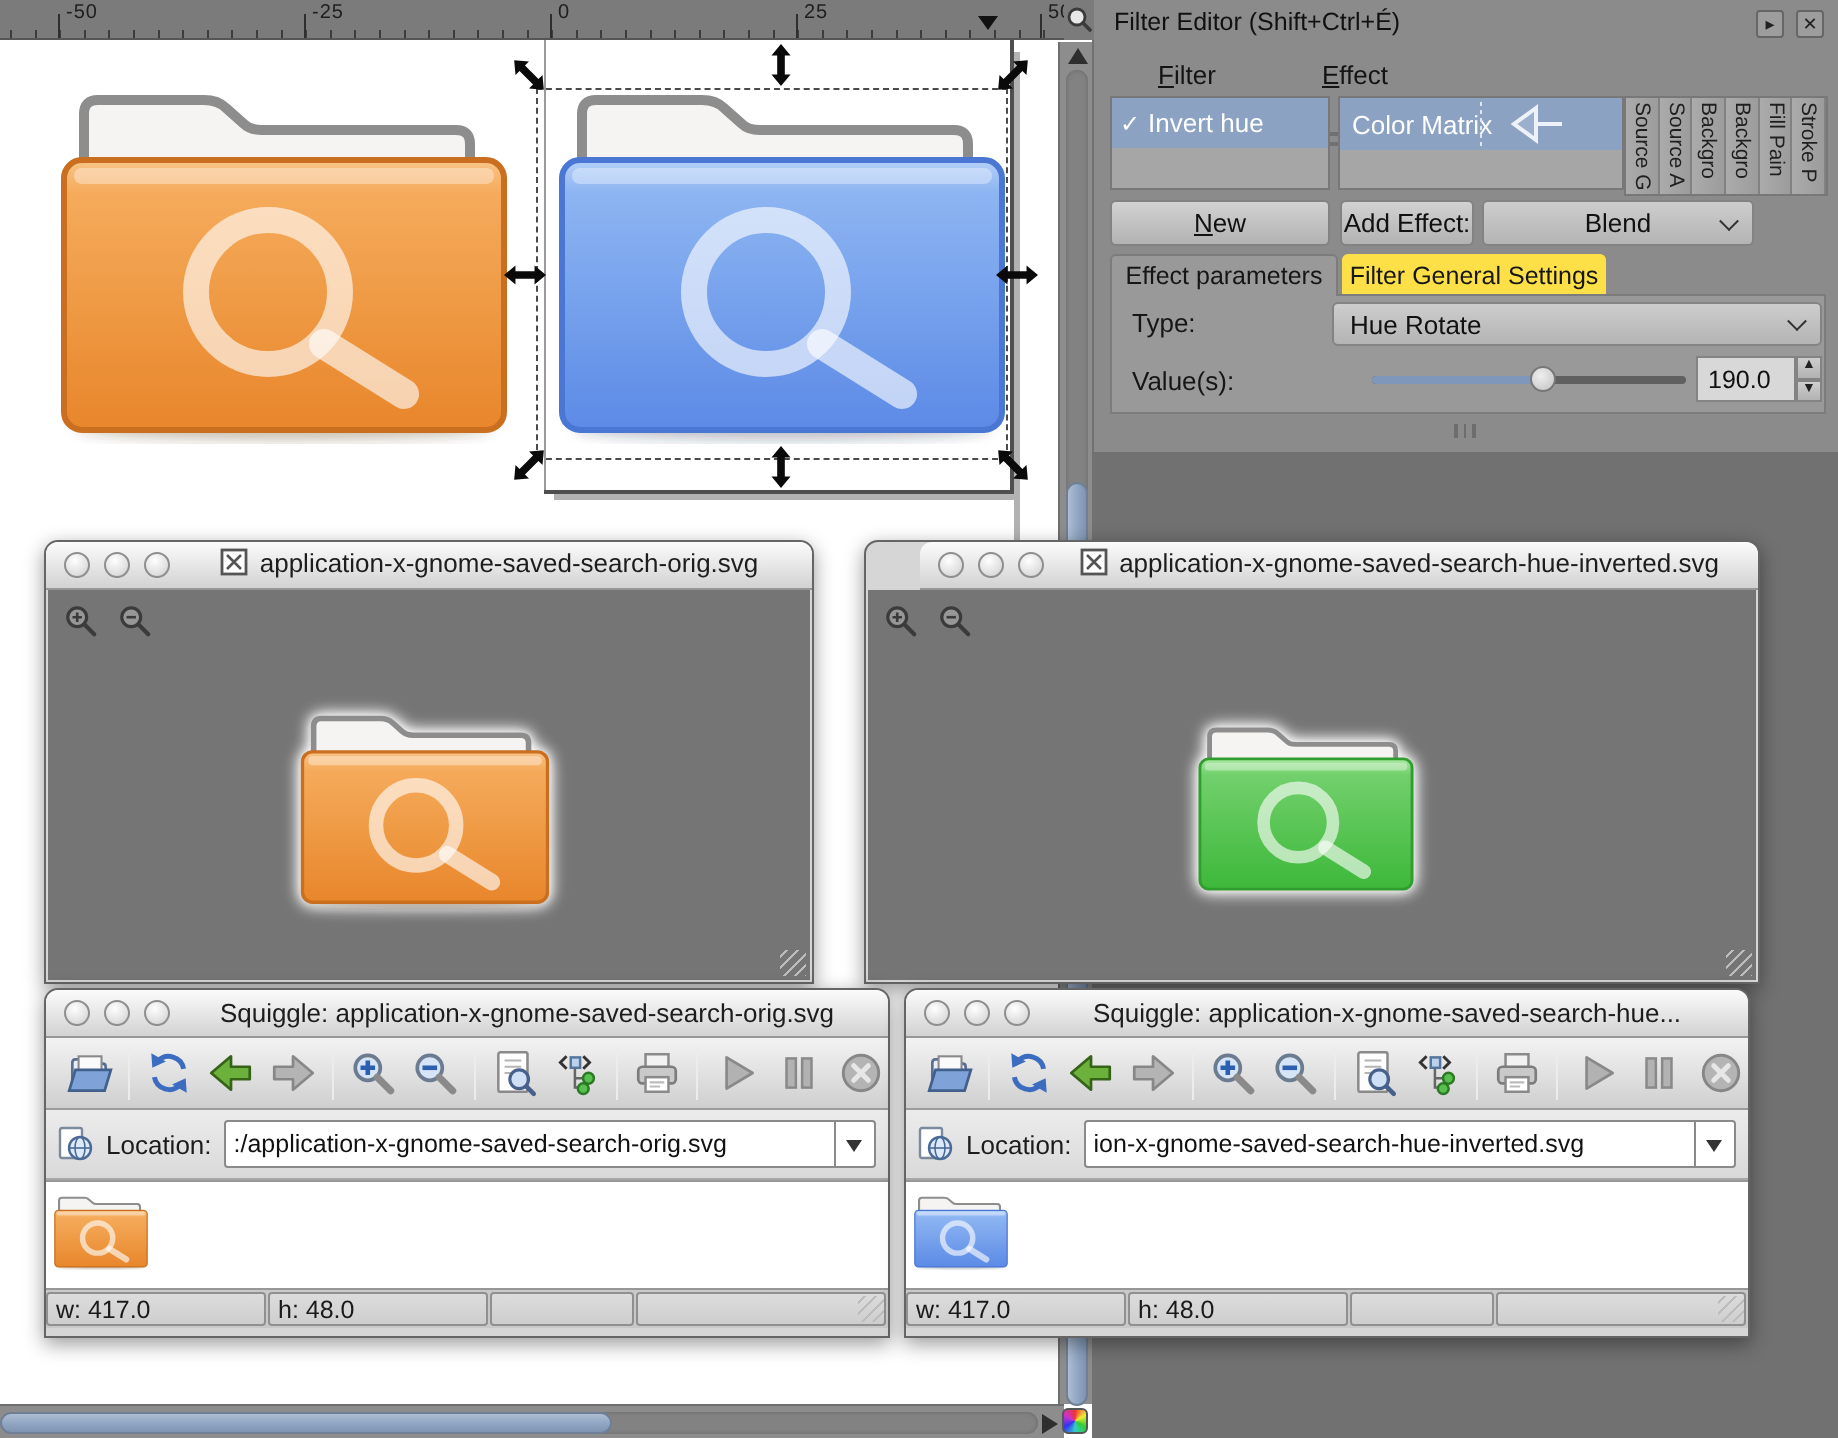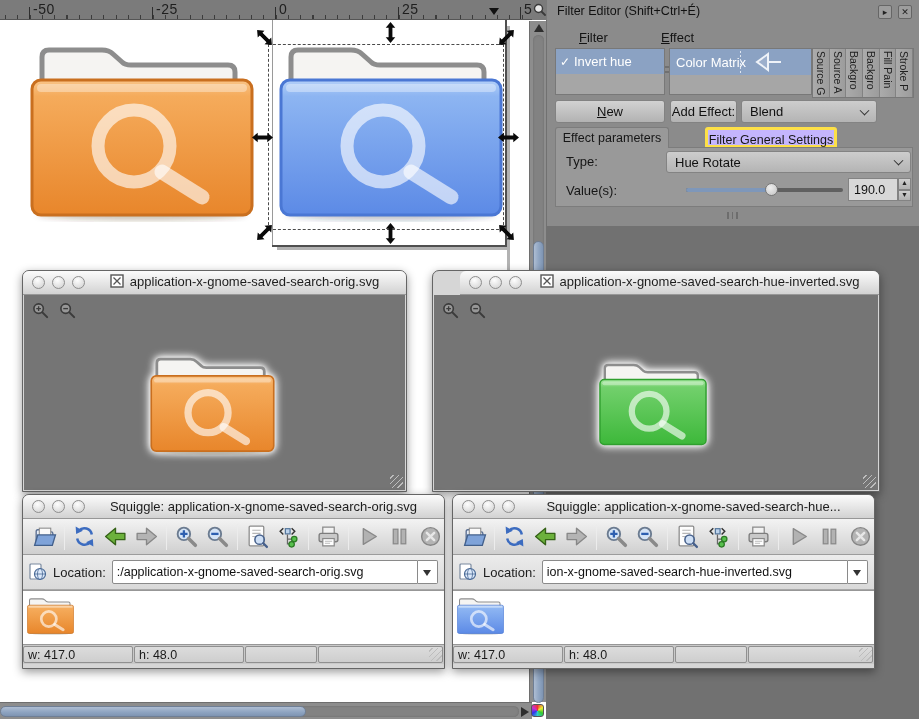--- a/index.html
+++ b/index.html
@@ -6,21 +6,21 @@
   *{box-sizing:border-box;font-family:"Liberation Sans",sans-serif;}
   .stage{position:relative;width:919px;height:719px;overflow:hidden;background:#717171;}
   .abs{position:absolute;}
 
   
   .canvas{left:0;top:20px;width:546px;height:699px;background:#fff;}
   .hruler{left:0;top:0;width:532px;height:20px;background:#7b7b7b;overflow:hidden;border-bottom:1px solid #555;
     background-image:repeating-linear-gradient(90deg,#3c3c3c 0 1px,transparent 1px 12.3px);
     background-size:100% 5px;background-position:4.9px 15px;background-repeat:no-repeat;}
   .ruler-corner{left:532px;top:0;width:15px;height:20px;background:#7b7b7b;}
-  .ruler-label{position:absolute;top:1px;font-size:14px;color:#1e1e1e;letter-spacing:.5px;}
+  .ruler-label{position:absolute;top:1px;font-size:10px;color:#1e1e1e;letter-spacing:.5px;}
   .ruler-tick{position:absolute;bottom:0;width:1px;height:12px;background:#2e2e2e;}
   .ruler-marker{position:absolute;top:8px;width:0;height:0;border-left:5px solid transparent;border-right:5px solid transparent;border-top:7px solid #111;}
   .page-shadow-r{left:507px;top:26px;width:3px;height:224px;background:#b2b2b2;}
   .sel-dash{left:268px;top:44px;width:236px;height:186px;border:1px dashed #4a4a4a;}
   .handle{position:absolute;width:13px;height:21px;}
   .handle svg{width:100%;height:100%;}
 
   
   .vsb{left:529px;top:21px;width:17px;height:681px;background:#8d8d8d;border-left:1px solid #6e6e6e;}
   .vsb-track{position:absolute;left:3px;top:14px;width:11px;height:660px;background:#828282;border-radius:6px;box-shadow:inset 0 0 2px #666;}
@@ -45,21 +45,21 @@
   .edot{position:absolute;left:70px;top:2px;bottom:2px;width:1px;background-image:repeating-linear-gradient(#dfe6f0 0 2px,transparent 2px 4px);}
   .conn-area{position:absolute;left:265px;top:48px;width:102px;height:50px;display:flex;background:#a2a2a2;border:1px solid #787878;}
   .conn-col{flex:1;border-right:1px solid #828282;position:relative;overflow:hidden;background:linear-gradient(90deg,#ababab,#9c9c9c);}
   .conn-col span{position:absolute;left:14px;top:2px;transform:rotate(90deg);transform-origin:0 0;font-size:10.5px;color:#1f1f1f;white-space:nowrap;}
   .grip-eq{position:absolute;left:118px;top:66px;width:5px;height:7px;border-top:2px solid #707070;border-bottom:2px solid #707070;}
   .btn{position:absolute;background:linear-gradient(#d2d2d2,#b2b2b2);border:1px solid #828282;border-radius:3px;text-align:center;font-size:13px;color:#111;}
   .dropdown{position:absolute;background:linear-gradient(#cdcdcd,#b4b4b4);border:1px solid #838383;border-radius:3px;font-size:13px;color:#111;display:flex;align-items:center;padding:0 8px;}
   .chev{position:absolute;right:8px;top:50%;width:7px;height:7px;border-right:1.8px solid #333;border-bottom:1.8px solid #333;transform:translateY(-70%) rotate(45deg);}
   .ftab{position:absolute;font-size:12.5px;text-align:center;line-height:20px;}
   .ftab.active{background:#999;border:1px solid #7c7c7c;border-bottom:none;border-radius:3px 3px 0 0;z-index:2;}
-  .ftab.inactive{background:#c4b5fd;border:3px solid #fde047;border-radius:3px 3px 0 0;margin-left:34px;}
+  .ftab.inactive{background:#fde047;border:1px solid #fde047;border-radius:3px 3px 0 0;}
   .fpane{position:absolute;left:8px;top:147px;width:358px;height:60px;background:#999;border:1px solid #7c7c7c;padding-left:39px;}
   .slider-track{position:absolute;height:4px;border-radius:2px;}
   .slider-thumb{position:absolute;width:13px;height:13px;border-radius:50%;background:radial-gradient(circle at 40% 35%,#eee,#c2c2c2);border:1px solid #777;}
   .spin{position:absolute;background:#d8d8d8;border:1px solid #838383;font-size:12.5px;color:#111;display:flex;align-items:center;padding-left:5px;}
   .spin-btns{position:absolute;width:13px;display:flex;flex-direction:column;}
   .spin-b{flex:1;background:linear-gradient(#cecece,#b2b2b2);border:1px solid #838383;font-size:7px;line-height:8px;text-align:center;color:#222;}
   .fp-grip{position:absolute;left:180px;top:212px;display:flex;gap:3px;}
   .fp-grip i{width:1.5px;height:7px;background:#6d6d6d;}
 
   
@@ -356,21 +356,21 @@
         </div>
       <div class="conn-col">
           <span>Stroke P</span>
         </div>
     </div>
 
     <button class="btn" style="left:8px;top:100px;width:110px;height:23px;">
       <span class="mn">N</span><span>ew</span>
     </button>
     <div class="btn" style="left:123px;top:100px;width:67px;height:23px;line-height:21px;">Add Effect:</div>
-    <div class="dropdown" style="left:194px;top:100px;width:136px;height:23px;">
+    <div class="dropdown" style="left:194px;top:100px;width:136px;height:23px;justify-content:center;">
       <span>Blend</span>
         <i class="chev"></i>
     </div>
 
     <div class="ftab active" style="left:8px;top:127px;width:114px;height:21px;">Effect parameters</div>
     <div class="ftab inactive" style="left:124px;top:127px;width:132px;height:21px;">Filter General Settings</div>
 
     <div class="fpane">
       <div class="abs" style="left:10px;top:6px;font-size:13px;">Type:</div>
       <div class="dropdown" style="left:110px;top:3px;width:245px;height:22px;">

